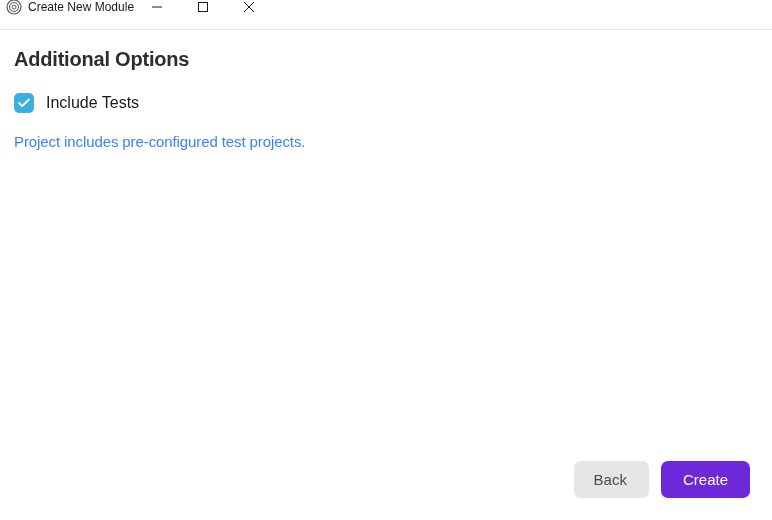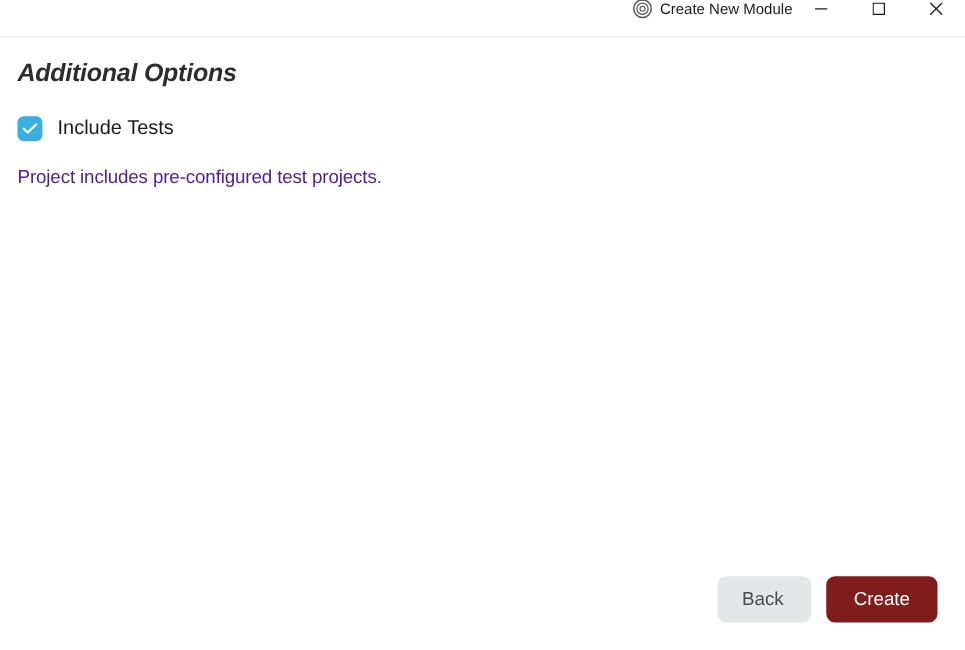--- a/index.html
+++ b/index.html
@@ -12,21 +12,21 @@
       height: 520px;
       font-family: -apple-system, BlinkMacSystemFont, "Segoe UI", Arial, sans-serif;
       background: #ffffff;
       overflow: hidden;
       position: relative;
     }
     .titlebar {
       height: 30px;
       display: flex;
       align-items: center;
-      justify-content: flex-end;
+      justify-content: flex-start;
       padding: 0 0 15px 6px;
       border-bottom: 1px solid #e8e8e8;
     }
     .titlebar-left {
       display: flex;
       align-items: center;
       gap: 6px;
     }
     .app-icon {
       width: 16px;
@@ -54,21 +54,20 @@
     }
     .content {
       padding: 18px 14px;
     }
     .page-title {
       font-size: 20px;
       font-weight: 600;
       color: #2d2d2d;
       letter-spacing: -0.2px;
       margin-bottom: 22px;
-      font-style: italic;
     }
     .option-row {
       display: flex;
       align-items: center;
       gap: 12px;
       margin-bottom: 20px;
     }
     .checkbox {
       width: 20px;
       height: 20px;
@@ -78,21 +77,21 @@
       align-items: center;
       justify-content: center;
       cursor: pointer;
     }
     .option-label {
       font-size: 16px;
       color: #1a1a1a;
     }
     .option-description {
       font-size: 15px;
-      color: #4c1d95;
+      color: #3b82f6;
       letter-spacing: -0.1px;
     }
     .footer {
       position: absolute;
       bottom: 22px;
       right: 22px;
       display: flex;
       gap: 12px;
     }
     .btn {
@@ -103,21 +102,21 @@
       font-weight: 500;
       cursor: pointer;
       font-family: inherit;
     }
     .btn-secondary {
       background: #e5e6e8;
       color: #4a4a4a;
       padding-left: 20px;
     }
     .btn-primary {
-      background: #7f1d1d;
+      background: #6d28d9;
       color: #ffffff;
     }
   </style>
 </head>
 <body>
 
 <div class="titlebar">
   <div class="titlebar-left">
     <span class="app-icon">
       <svg width="16" height="16" viewBox="0 0 16 16">

